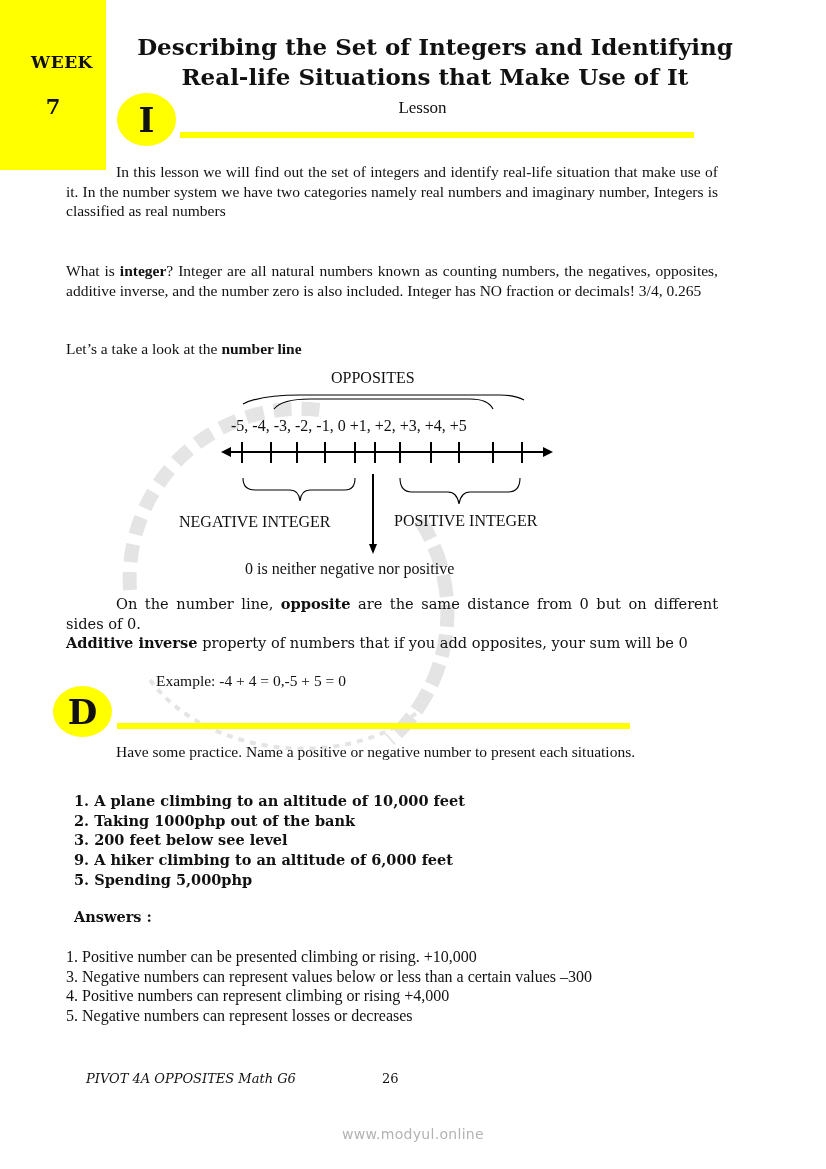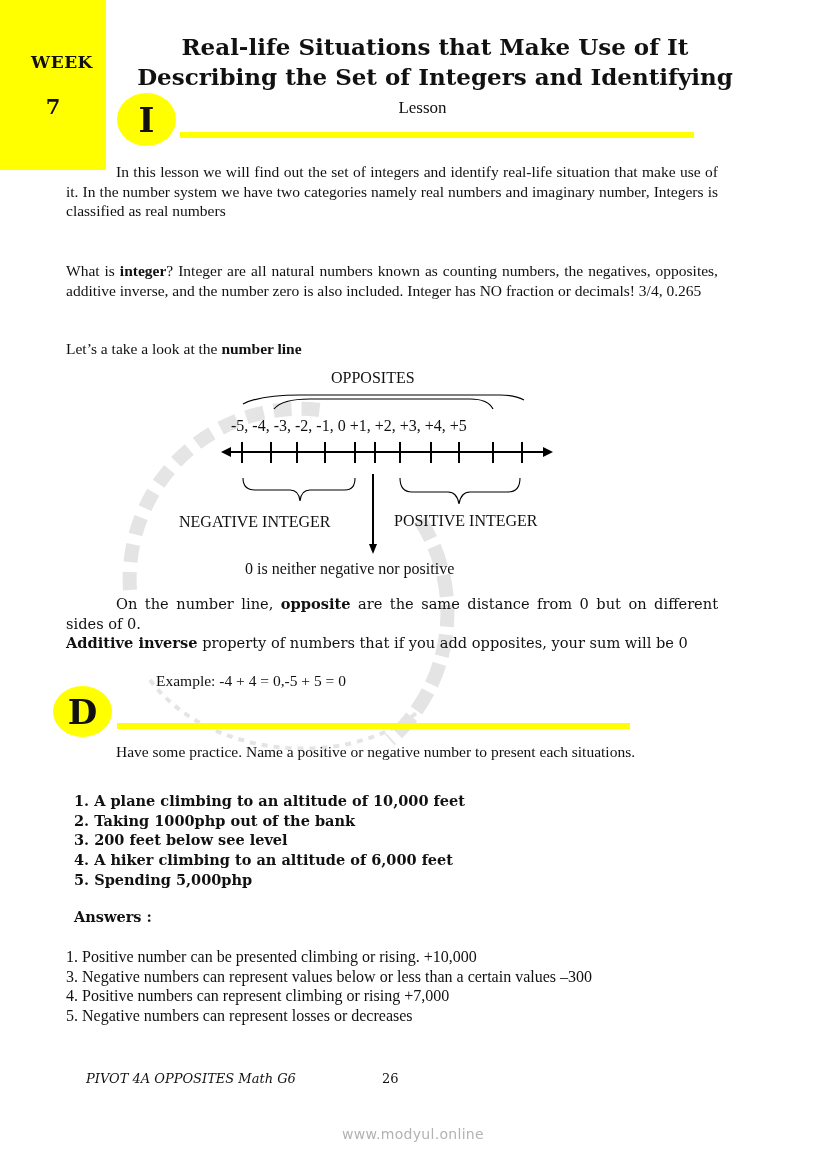--- a/index.html
+++ b/index.html
@@ -47,22 +47,22 @@
     <path d="M330,140 A170,170 0 0 1 300,360" stroke-dasharray="22 8"></path>
     <path d="M60,300 C120,380 260,390 330,330" stroke-width="4" stroke-dasharray="6 6"></path>
   </g>
 </svg>
 
 <div class="abs week-box"></div>
 <div class="abs week-label">WEEK</div>
 <div class="abs week-num">7</div>
 
 <div class="abs title">
+  <div>Describing the Set of Integers and Identifying</div>
   <div>Real-life Situations that Make Use of It</div>
-  <div>Describing the Set of Integers and Identifying</div>
 </div>
 
 <div class="abs circle circle-i">
   <span>I</span>
 </div>
 <div class="abs lesson-label">Lesson</div>
 <div class="abs bar bar-i"></div>
 
 <div class="abs para indent" style="top:162px;">In this lesson we will find out the set of integers and identify real-life situation that make use of it. In the number system we have two categories namely real numbers and imaginary number, Integers is classified as real numbers</div>
 
@@ -123,28 +123,28 @@
   <span>D</span>
 </div>
 <div class="abs bar bar-d"></div>
 
 <div class="abs para indent" style="top:742px; text-align:left; width:660px;">Have some practice. Name a positive or negative number to present each situations.</div>
 
 <div class="abs list" style="top:791px;">
   <div>1.  A plane climbing to an altitude of 10,000 feet</div>
   <div>2. Taking 1000php out of the bank</div>
   <div>3. 200 feet below see level</div>
-  <div>4. A hiker climbing to an altitude of 6,000 feet</div>
+  <div>9. A hiker climbing to an altitude of 6,000 feet</div>
   <div>5. Spending 5,000php</div>
 </div>
 
 <div class="abs answers-h">Answers :</div>
 
 <div class="abs answers">
   <div>1. Positive number can be presented climbing or rising. +10,000</div>
   <div style="width:640px;">3. Negative numbers can represent values below or less than a certain values –300</div>
-  <div>4. Positive numbers can represent climbing or rising +7,000</div>
+  <div>4. Positive numbers can represent climbing or rising +4,000</div>
   <div>5. Negative numbers can represent losses or decreases</div>
 </div>
 
 <div class="abs footer-title">PIVOT 4A OPPOSITES Math G6</div>
 <div class="abs footer-page">26</div>
 <div class="abs watermark-url">www.modyul.online</div>
 
 </body></html>

